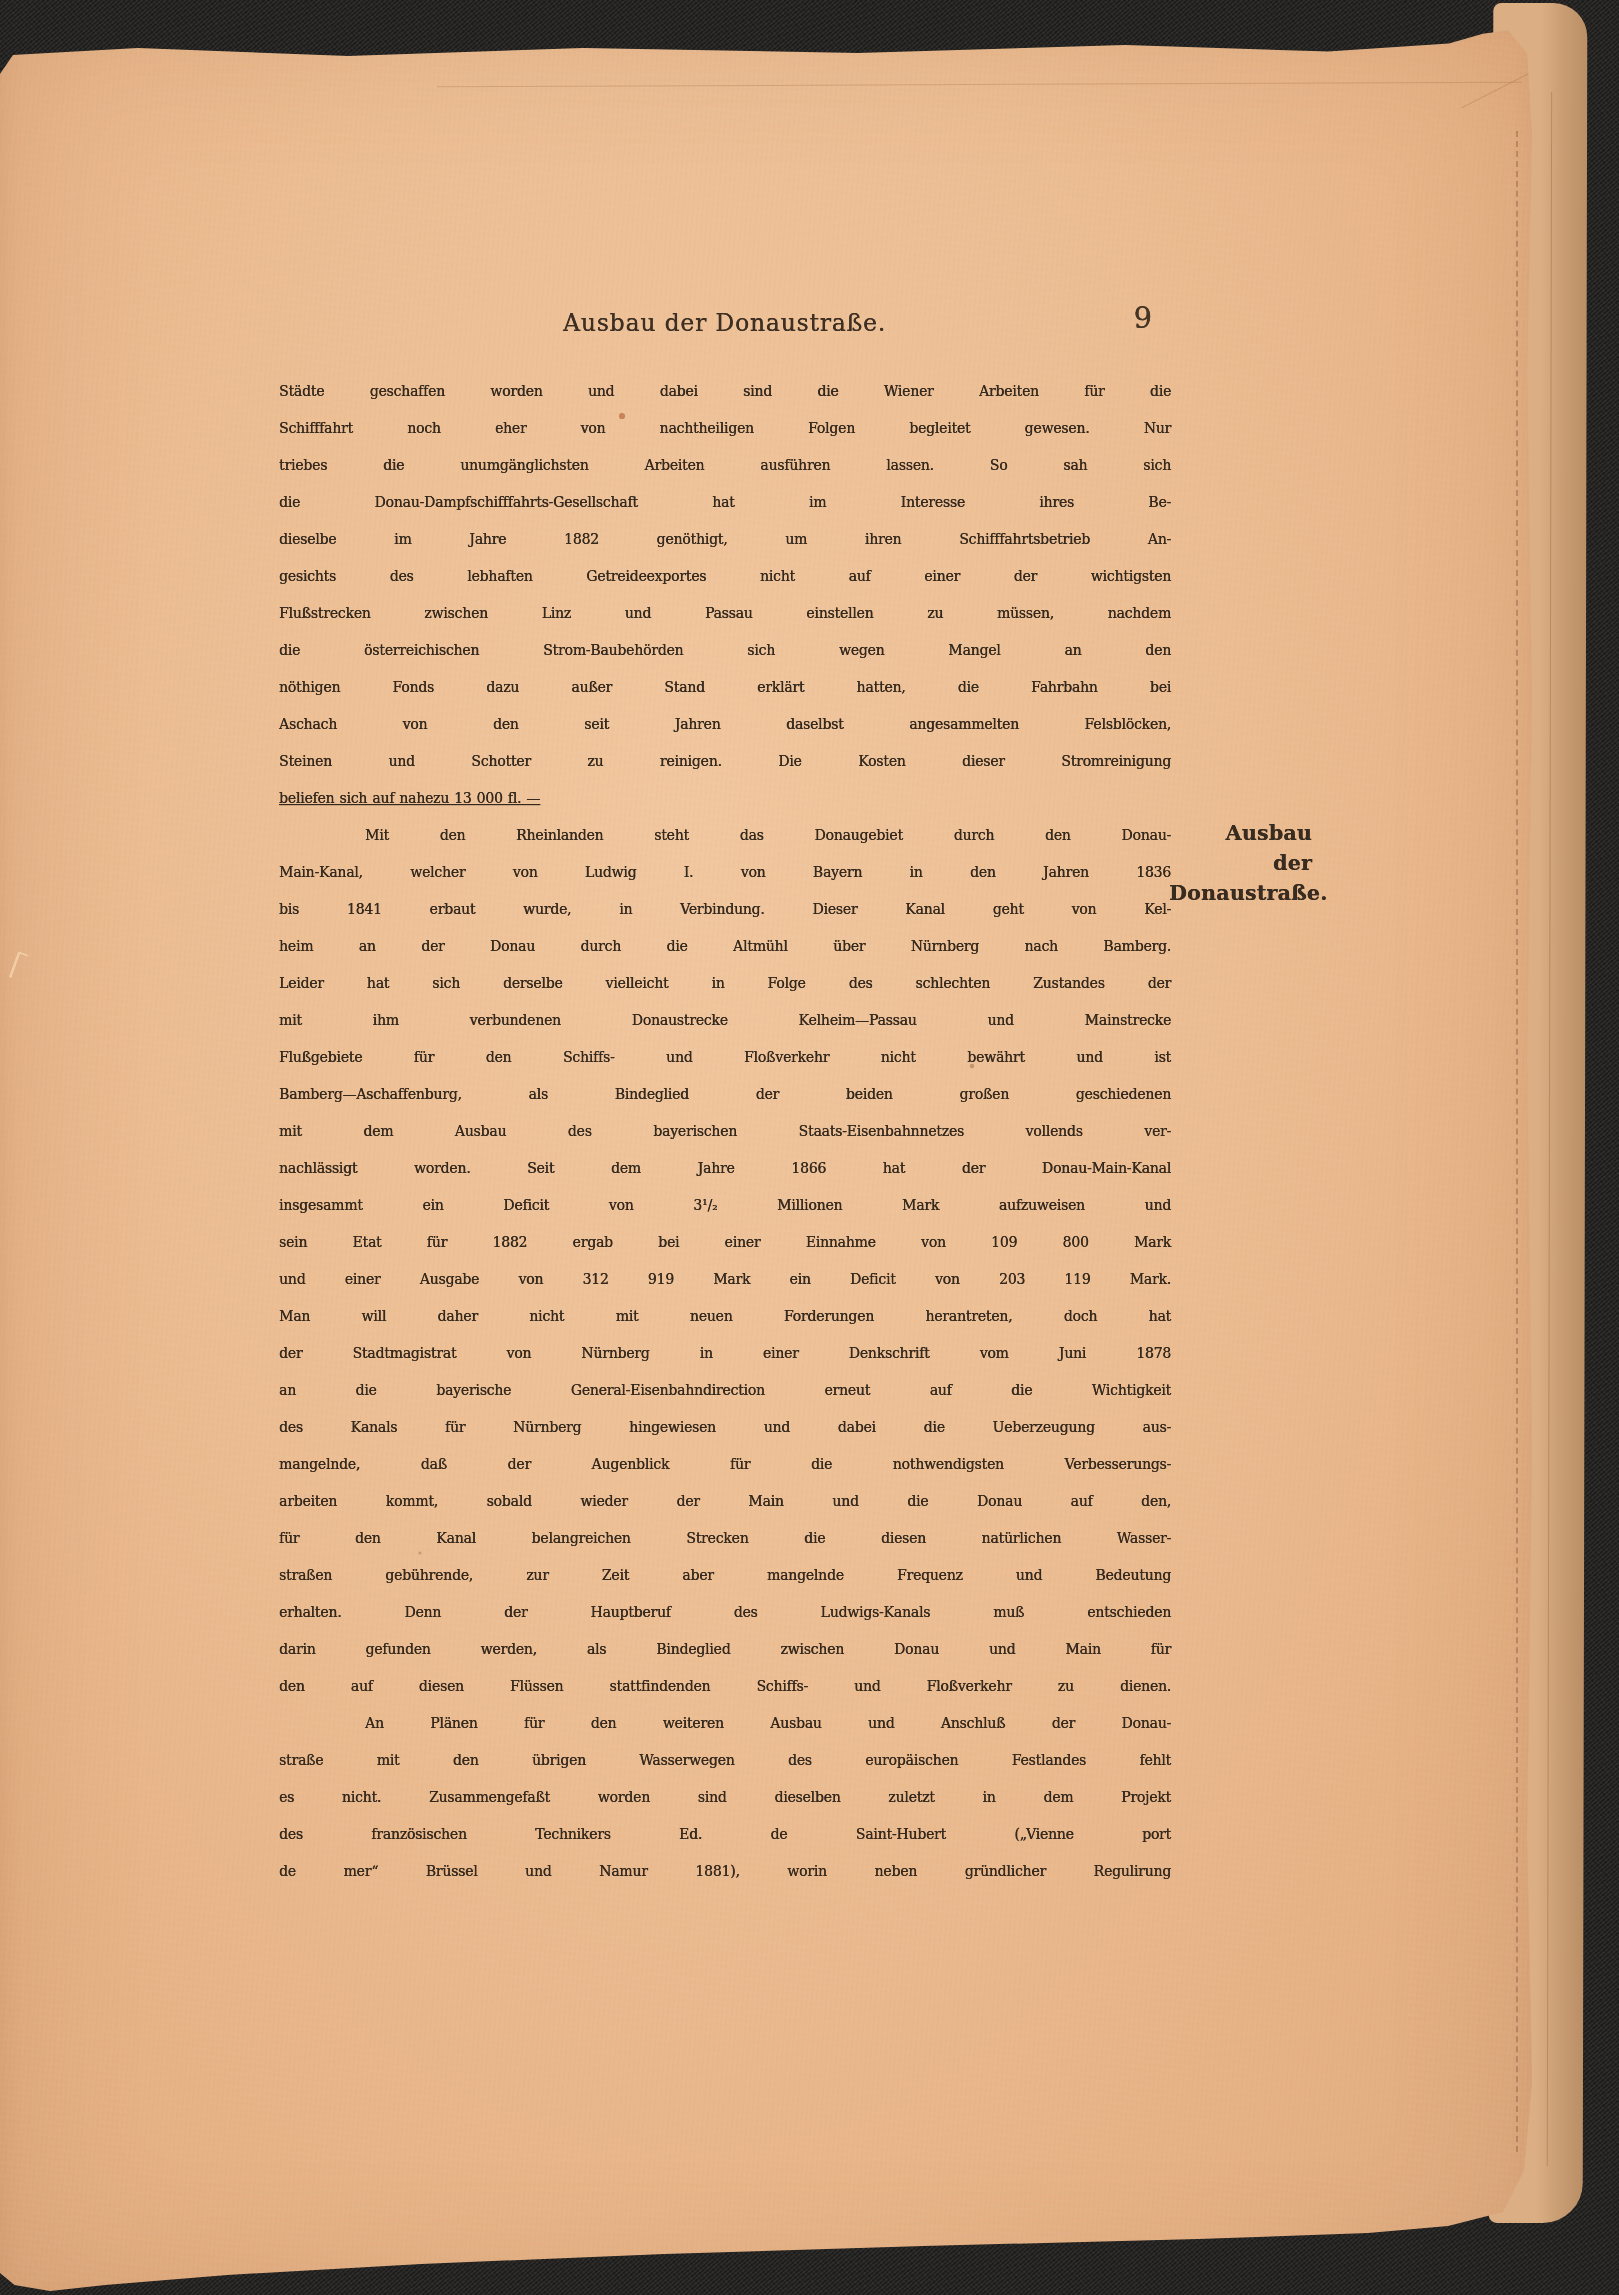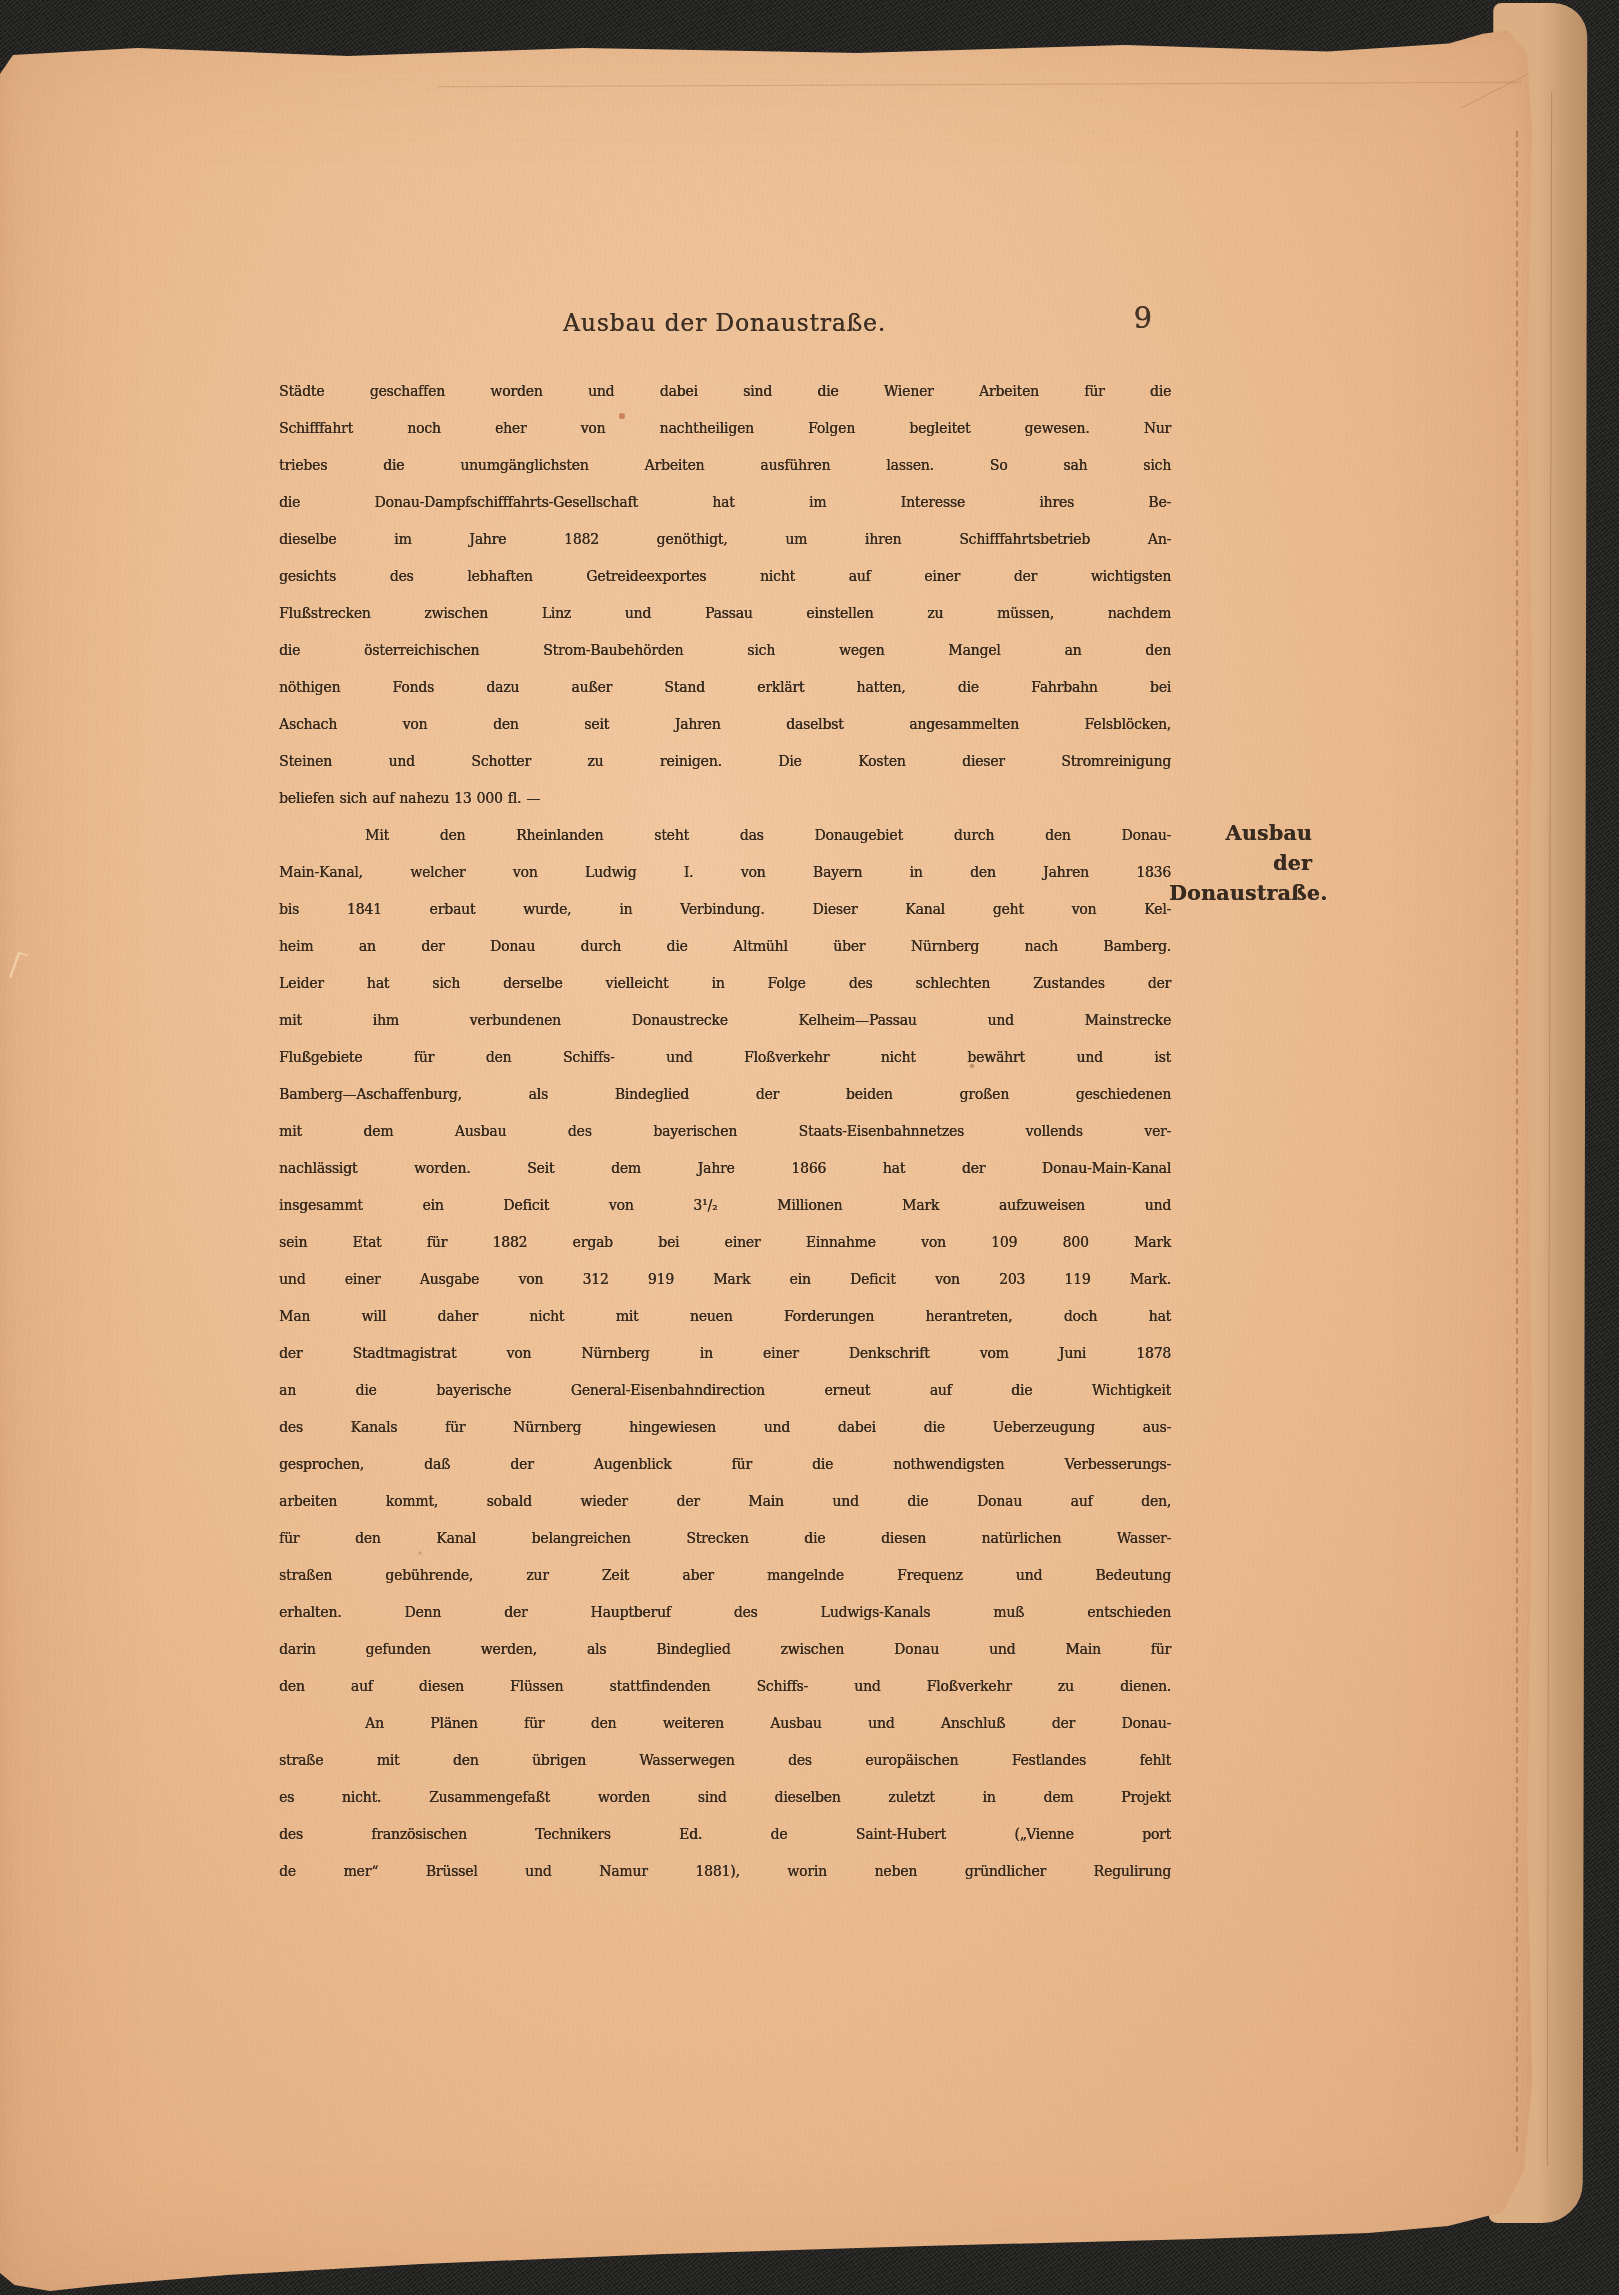--- a/index.html
+++ b/index.html
@@ -53,21 +53,21 @@
         font-size:29px;color:#453526;text-shadow:0.2px 0 0 currentColor;}
   .margin-note{position:absolute;left:1169px;top:794px;width:143px;text-align:right;
         font-size:20.6px;font-weight:bold;line-height:30px;letter-spacing:0.2px;
         color:#382b20;text-shadow:0.2px 0 0 currentColor;}
   .body-text{position:absolute;left:279px;top:349px;width:892px;color:#362a1e;}
   .body-text .line{height:37px;line-height:37px;font-size:14px;
         letter-spacing:-0.2px;word-spacing:0.8px;white-space:normal;
         text-align:justify;text-align-last:justify;
         text-shadow:0.3px 0.2px 0 currentColor;}
   .body-text .line.indent{text-indent:86px;}
-  .body-text .line.short{text-align-last:left;}
+  .body-text .line.short{text-align-last:left;text-decoration:underline;}
 </style>
 </head>
 <body>
 
 <div class="scan">
   <div class="under-pages"></div>
   <div class="sheet sheet-a"></div>
   <div class="sheet sheet-b"></div>
 
   <div class="page">
@@ -111,21 +111,21 @@
         <div class="line">Bamberg—Aschaffenburg, als Bindeglied der beiden großen geschiedenen</div>
         <div class="line">mit dem Ausbau des bayerischen Staats-Eisenbahnnetzes vollends ver-</div>
         <div class="line">nachlässigt worden.  Seit dem Jahre 1866 hat der Donau-Main-Kanal</div>
         <div class="line">insgesammt ein Deficit von 3¹/₂ Millionen Mark aufzuweisen und</div>
         <div class="line">sein Etat für 1882 ergab bei einer Einnahme von 109 800 Mark</div>
         <div class="line">und einer Ausgabe von 312 919 Mark ein Deficit von 203 119 Mark.</div>
         <div class="line">Man will daher nicht mit neuen Forderungen herantreten, doch hat</div>
         <div class="line">der Stadtmagistrat von Nürnberg in einer Denkschrift vom Juni 1878</div>
         <div class="line">an die bayerische General-Eisenbahndirection erneut auf die Wichtigkeit</div>
         <div class="line">des Kanals für Nürnberg hingewiesen und dabei die Ueberzeugung aus-</div>
-        <div class="line">gesprochen, daß der Augenblick für die nothwendigsten Verbesserungs-</div>
+        <div class="line">mangelnde, daß der Augenblick für die nothwendigsten Verbesserungs-</div>
         <div class="line">arbeiten kommt, sobald wieder der Main und die Donau auf den,</div>
         <div class="line">für den Kanal belangreichen Strecken die diesen natürlichen Wasser-</div>
         <div class="line">straßen gebührende, zur Zeit aber mangelnde Frequenz und Bedeutung</div>
         <div class="line">erhalten.  Denn der Hauptberuf des Ludwigs-Kanals muß entschieden</div>
         <div class="line">darin gefunden werden, als Bindeglied zwischen Donau und Main für</div>
         <div class="line">den auf diesen Flüssen stattfindenden Schiffs- und Floßverkehr zu dienen.</div>
         <div class="line indent">An Plänen für den weiteren Ausbau und Anschluß der Donau-</div>
         <div class="line">straße mit den übrigen Wasserwegen des europäischen Festlandes fehlt</div>
         <div class="line">es nicht.  Zusammengefaßt worden sind dieselben zuletzt in dem Projekt</div>
         <div class="line">des französischen Technikers Ed. de Saint-Hubert („Vienne port</div>

